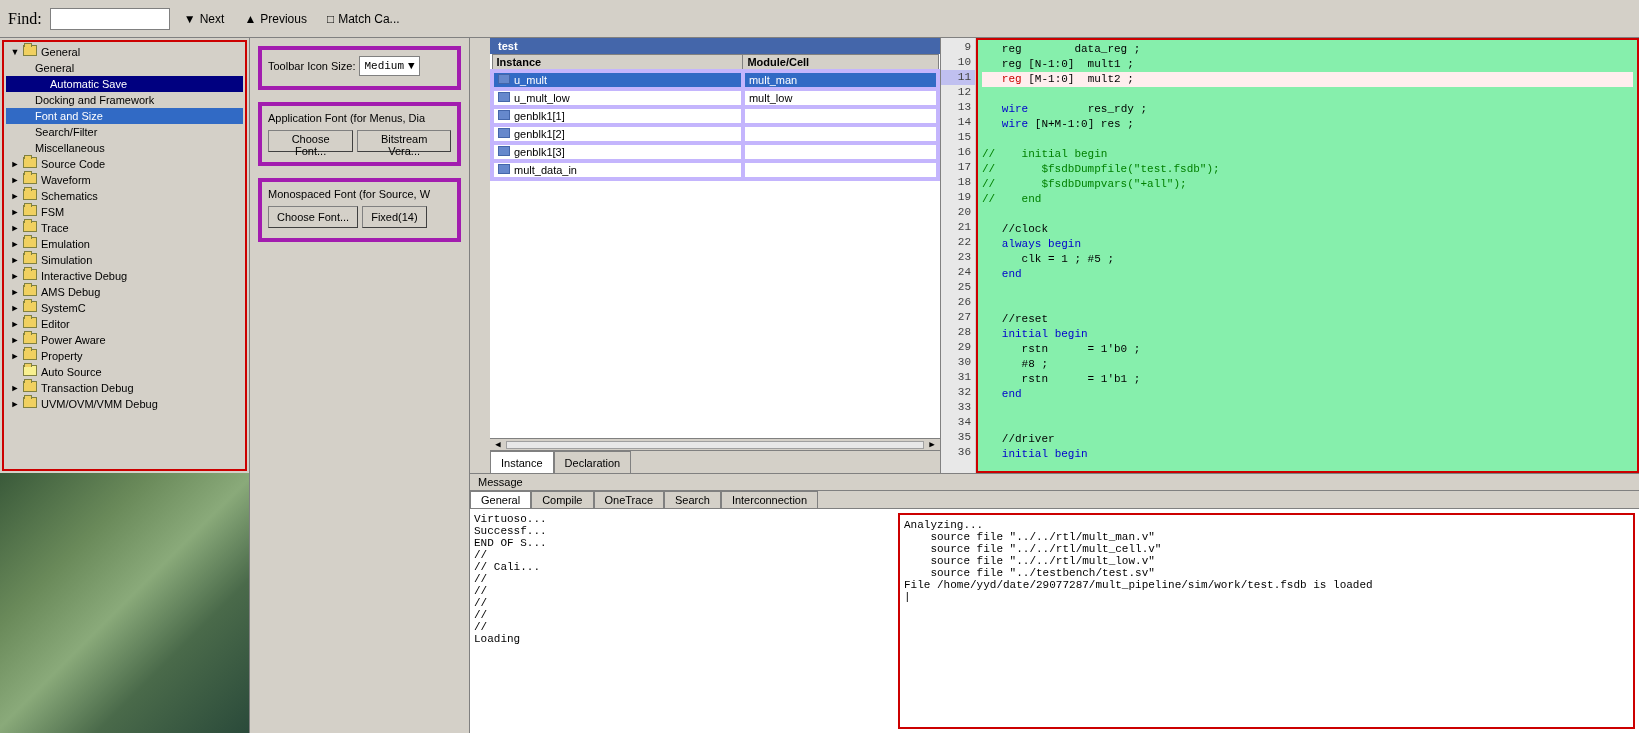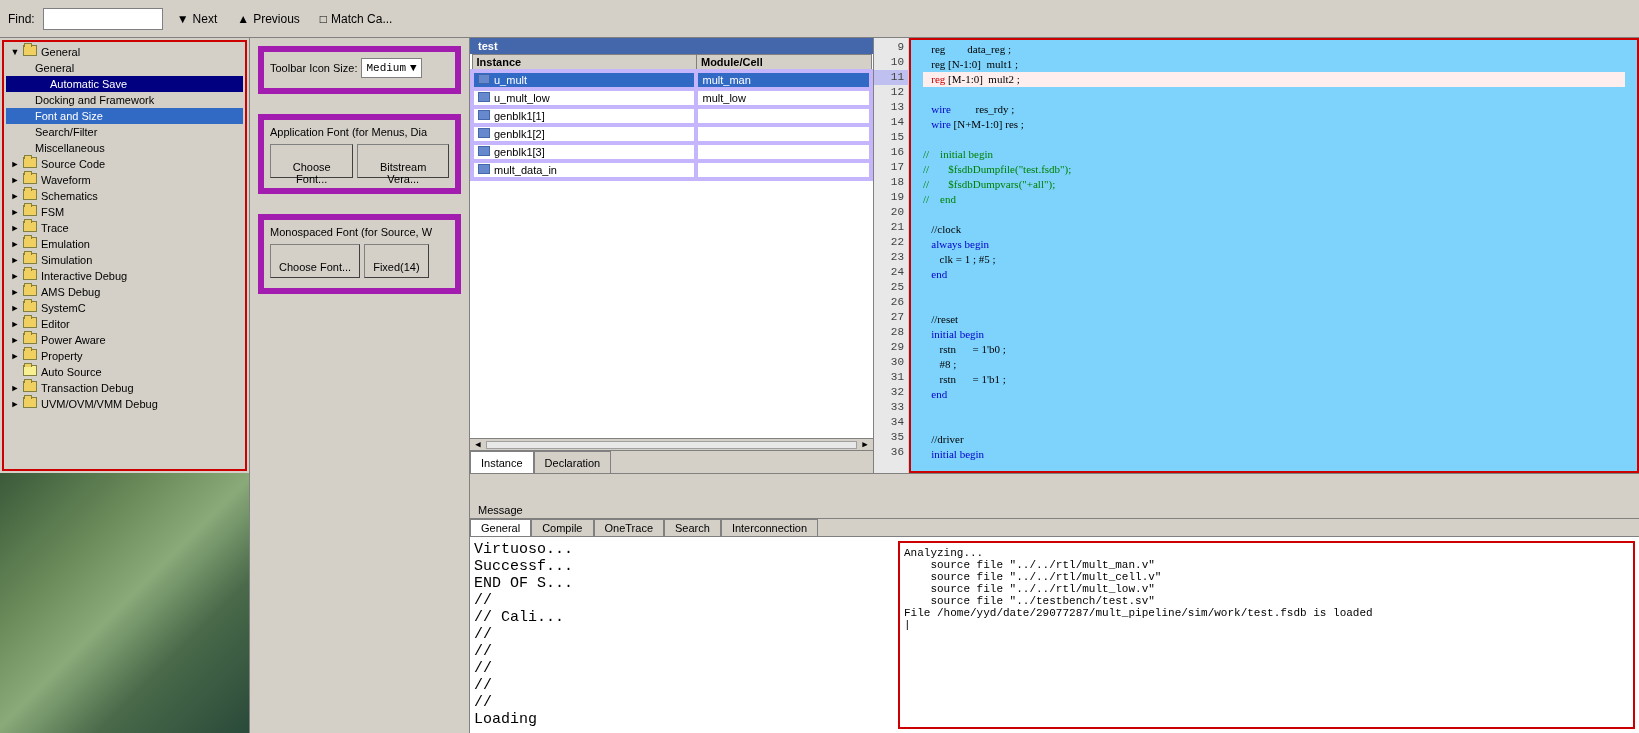--- a/index.html
+++ b/index.html
@@ -16,22 +16,22 @@
     .top-toolbar {
       display: flex;
       align-items: center;
       background: #d4d0c8;
       border-bottom: 1px solid #808080;
       height: 38px;
       padding: 0 8px;
       gap: 8px;
     }
     .find-label {
-      font-family: Liberation Sans, sans-serif;
-      font-size: 12px;
+      font-family: Liberation Serif, serif;
+      font-size: 16px;
     }
     .find-input {
       width: 120px;
       height: 22px;
       border: 1px solid #808080;
       background: white;
       font-size: 12px;
       padding: 2px 4px;
     }
     .toolbar-btn {
@@ -149,22 +149,22 @@
       display: flex;
       flex-direction: column;
     }
 
     .settings-content {
       padding: 8px;
       flex: 1;
     }
 
     .settings-group {
-      border: 6px solid #a21caf;
-      margin-bottom: 20px;
+      border: 4px solid #a21caf;
+      margin-bottom: 12px;
       padding: 6px;
       background: #d4d0c8;
     }
     .settings-group-title {
       font-family: Arial, sans-serif;
       font-size: 11px;
       margin-bottom: 6px;
     }
     .settings-row {
       display: flex;
@@ -185,21 +185,21 @@
       font-size: 11px;
       cursor: pointer;
       height: 20px;
       min-width: 60px;
     }
     .settings-btn {
       background: #d4d0c8;
       border: 1px solid #808080;
       border-right: 1px solid #404040;
       border-bottom: 1px solid #404040;
-      padding: 16px 8px;
+      padding: 2px 8px;
       font-family: Arial, sans-serif;
       font-size: 11px;
       cursor: pointer;
       height: 22px;
     }
 
     .hier-table {
       width: 100%;
       border-collapse: collapse;
     }
@@ -227,21 +227,20 @@
       display: flex;
       flex-direction: column;
     }
 
     .message-header {
       background: #d4d0c8;
       padding: 2px 8px;
       font-family: Arial, sans-serif;
       font-size: 11px;
       border-bottom: 1px solid #808080;
-      margin-top: 28px;
     }
 
     .bottom-tabs {
       display: flex;
       background: #d4d0c8;
       border-bottom: 1px solid #808080;
     }
 
     .bottom-tab {
       padding: 2px 10px;
@@ -264,21 +263,21 @@
       display: flex;
       gap: 4px;
     }
 
     
     .virtuoso-output {
       width: 420px;
       background: white;
       overflow-y: auto;
       font-family: 'Courier New', monospace;
-      font-size: 15px;
+      font-size: 11px;
     }
 
     
     .log-output {
       flex: 1;
       background: white;
       overflow-y: auto;
       font-family: 'Courier New', monospace;
       font-size: 11px;
       border: 2px solid #cc0000;
@@ -303,24 +302,24 @@
       line-height: 15px;
       font-weight: normal;
     }
     .line-num.current {
       background: #c0c0f0;
     }
 
     .code-area {
       flex: 1;
       overflow: auto;
-      padding: 2px 12px;
-      background: #7dd3fc;
+      padding: 2px 4px;
+      background: #86efac;
       border: 2px solid #cc0000;
-      font-family: Liberation Serif, serif;
+      font-family: Liberation Mono, monospace;
       font-size: 11px;
     }
 
     .code-line {
       display: block;
       line-height: 15px;
       white-space: pre;
     }
 
     .kw-blue { color: #0000cc; }
@@ -354,22 +353,23 @@
     .top-split {
       display: flex;
       flex: 1;
       min-height: 0;
       overflow: hidden;
     }
 
     .hier-source-col {
       display: flex;
       flex-direction: column;
-      width: 404px;
+      width: 451px;
       border-right: 1px solid #808080;
+      margin-left: 20px;
     }
 
     .source-col {
       flex: 1;
       display: flex;
       flex-direction: column;
       min-width: 0;
       overflow: hidden;
     }
 

